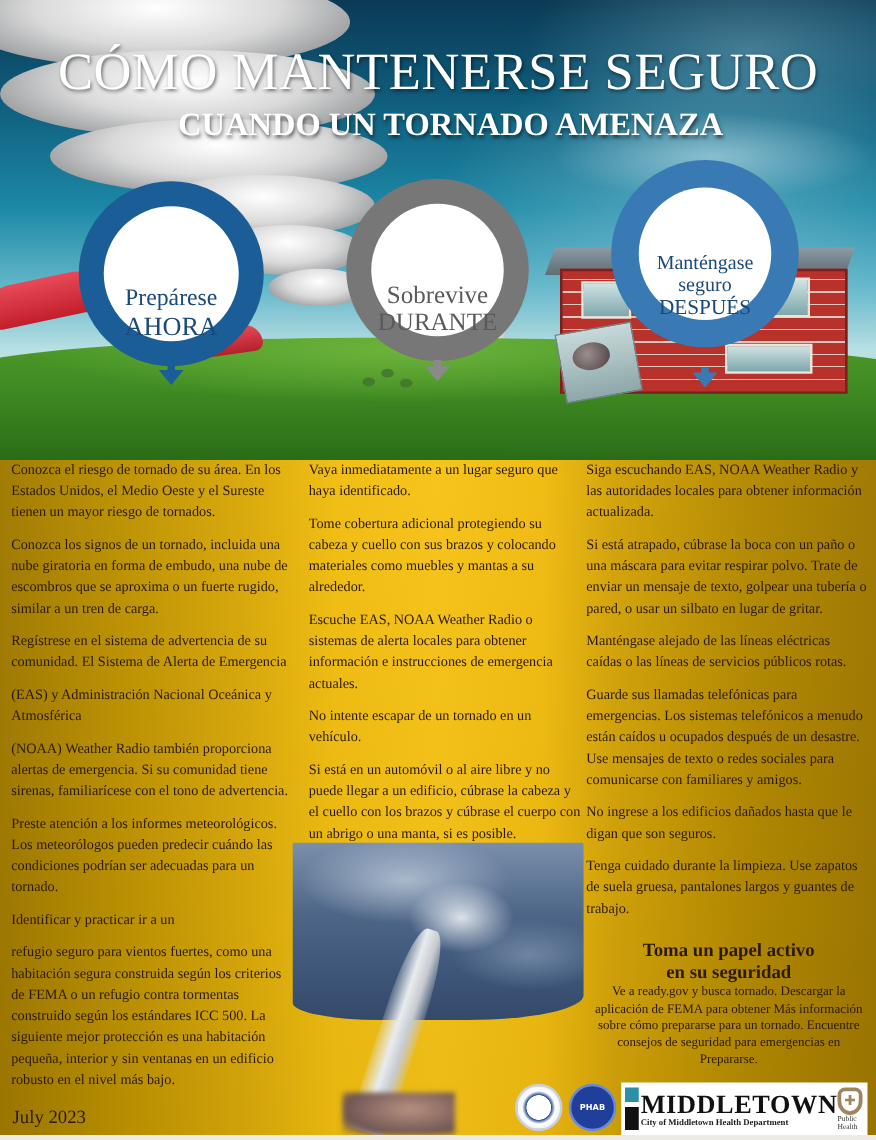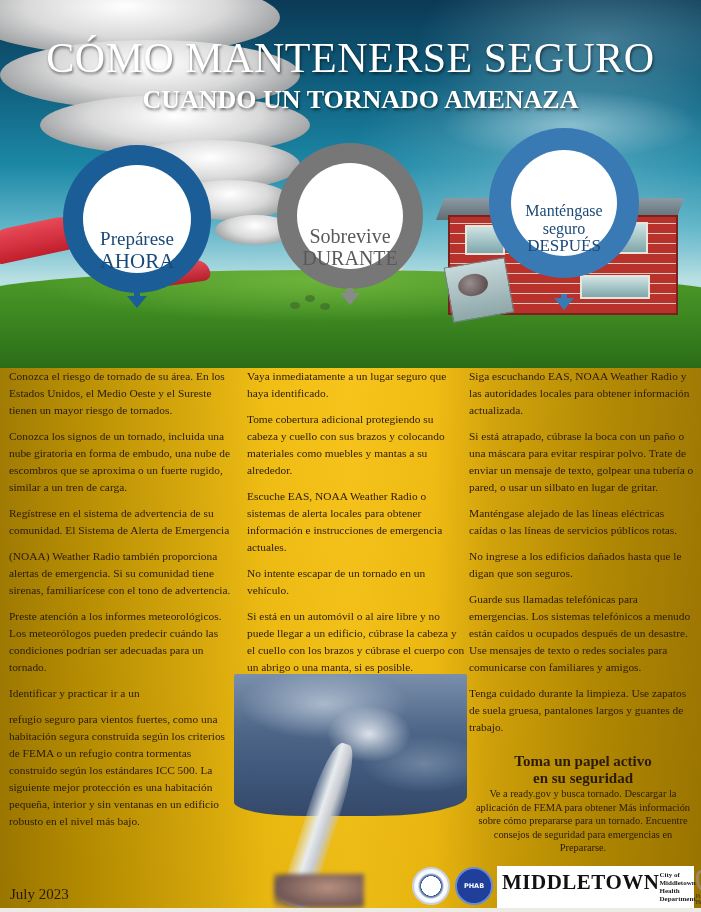--- a/index.html
+++ b/index.html
@@ -157,21 +157,21 @@
     display: flex; align-items: center; justify-content: center;
   }
   .logo-middletown {
     position: absolute; left: 497px; top: 498px; width: 197px; height: 42px;
     background: #ffffff; display: flex; align-items: center;
   }
   .mt-mark {
     width: 20px; height: 34px; margin-left: 3px;
     background: linear-gradient(180deg, #2c8fa8 0%, #2c8fa8 35%, #ffffff 35%, #ffffff 45%, #111 45%, #111 100%);
   }
-  .mt-text { margin-left: 2px; display: flex; flex-direction: row; }
+  .mt-text { margin-left: 2px; display: flex; flex-direction: column; }
   .mt-name {
     font-family: "Liberation Serif", "DejaVu Serif", serif; font-size: 21px; letter-spacing: 0.5px;
     color: #111; line-height: 22px; font-weight: bold;
   }
   .mt-dept { font-family: "Liberation Serif", "DejaVu Serif", serif; font-size: 7px; color: #222; font-weight: bold; }
   .ph-badge { margin-left: auto; margin-right: 4px; display: flex; flex-direction: column; align-items: center; }
   .ph-shield {
     width: 20px; height: 22px; border: 3px solid #a08660; border-radius: 6px 6px 50% 50%;
     display: flex; align-items: center; justify-content: center; font-size: 11px; color: #a08660; font-weight: bold;
     font-family: "DejaVu Sans", sans-serif;
@@ -242,20 +242,21 @@
     <div class="ring-arrow-stem" style="left:561px;top:294px;background:#3a7ab4;"></div>
     <div class="ring-arrow" style="left:554px;top:298px;border-top-color:#3a7ab4;"></div>
   </div>
 
   <div class="content">
 
     <div class="col col-left">
       <p>Conozca el riesgo de tornado de su área. En los Estados Unidos, el Medio Oeste y el Sureste tienen un mayor riesgo de tornados.</p>
       <p>Conozca los signos de un tornado, incluida una nube giratoria en forma de embudo, una nube de escombros que se aproxima o un fuerte rugido, similar a un tren de carga.</p>
       <p>Regístrese en el sistema de advertencia de su comunidad. El Sistema de Alerta de Emergencia</p>
+      <p>(EAS) y Administración Nacional Oceánica y Atmosférica</p>
       <p>(NOAA) Weather Radio también proporciona alertas de emergencia. Si su comunidad tiene sirenas, familiarícese con el tono de advertencia.</p>
       <p>Preste atención a los informes meteorológicos. Los meteorólogos pueden predecir cuándo las condiciones podrían ser adecuadas para un tornado.</p>
       <p>Identificar y practicar ir a un</p>
       <p>refugio seguro para vientos fuertes, como una habitación segura construida según los criterios de FEMA o un refugio contra tormentas construido según los estándares ICC 500. La siguiente mejor protección es una habitación pequeña, interior y sin ventanas en un edificio robusto en el nivel más bajo.</p>
     </div>
 
     <div class="col col-mid">
       <p>Vaya inmediatamente a un lugar seguro que haya identificado.</p>
       <p>Tome cobertura adicional protegiendo su cabeza y cuello con sus brazos y colocando materiales como muebles y mantas a su alrededor.</p>
       <p>Escuche EAS, NOAA Weather Radio o sistemas de alerta locales para obtener información e instrucciones de emergencia actuales.</p>
@@ -266,22 +267,22 @@
     <div class="photo">
       <div class="photo-cloud"></div>
       <div class="photo-funnel"></div>
       <div class="photo-hand"></div>
     </div>
 
     <div class="col col-right">
       <p>Siga escuchando EAS, NOAA Weather Radio y las autoridades locales para obtener información actualizada.</p>
       <p>Si está atrapado, cúbrase la boca con un paño o una máscara para evitar respirar polvo. Trate de enviar un mensaje de texto, golpear una tubería o pared, o usar un silbato en lugar de gritar.</p>
       <p>Manténgase alejado de las líneas eléctricas caídas o las líneas de servicios públicos rotas.</p>
+      <p>Guarde sus llamadas telefónicas para emergencias. Los sistemas telefónicos a menudo están caídos u ocupados después de un desastre. Use mensajes de texto o redes sociales para comunicarse con familiares y amigos.</p>
       <p>No ingrese a los edificios dañados hasta que le digan que son seguros.</p>
-      <p>Guarde sus llamadas telefónicas para emergencias. Los sistemas telefónicos a menudo están caídos u ocupados después de un desastre. Use mensajes de texto o redes sociales para comunicarse con familiares y amigos.</p>
       <p>Tenga cuidado durante la limpieza. Use zapatos de suela gruesa, pantalones largos y guantes de trabajo.</p>
     </div>
 
     <div class="cta-title">
       <div>Toma un papel activo</div>
       <div>en su seguridad</div>
     </div>
     <div class="cta-body">Ve a ready.gov y busca tornado. Descargar la aplicación de FEMA para obtener Más información sobre cómo prepararse para un tornado. Encuentre consejos de seguridad para emergencias en Prepararse.</div>
 
     <div class="date">July 2023</div>

